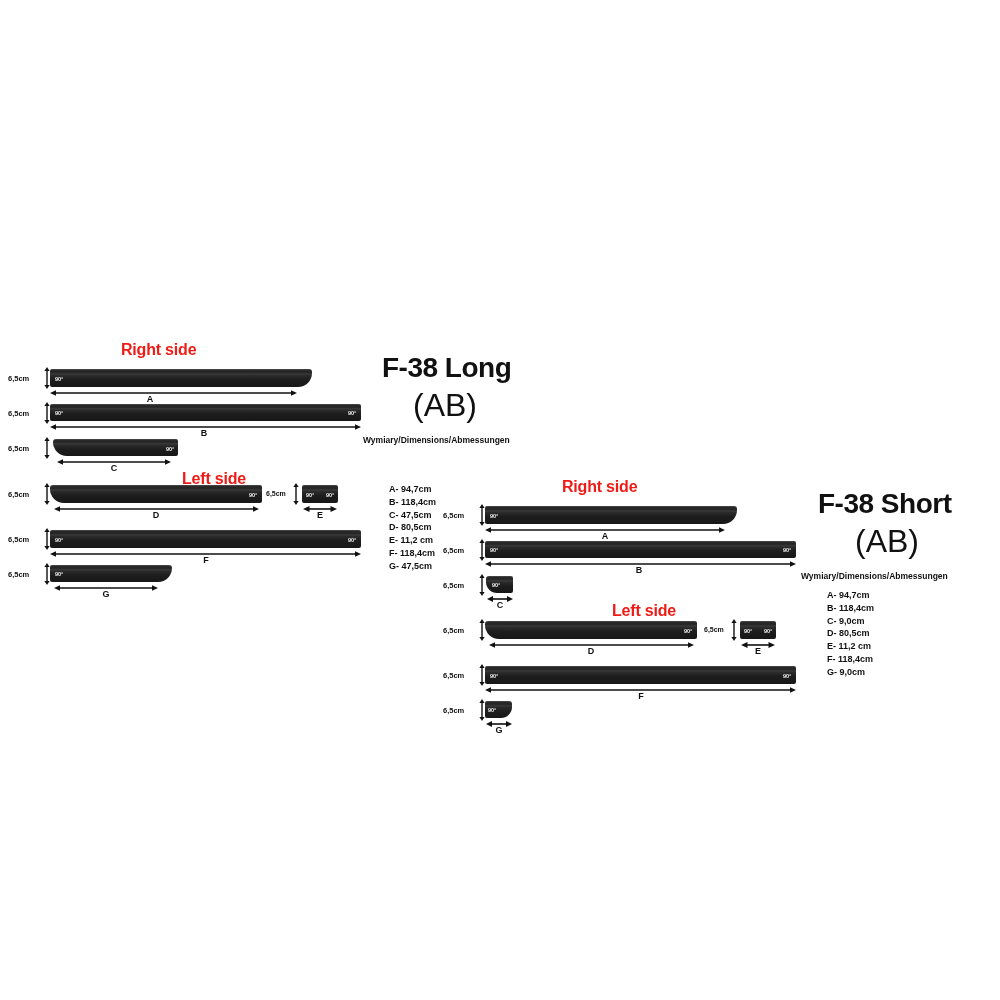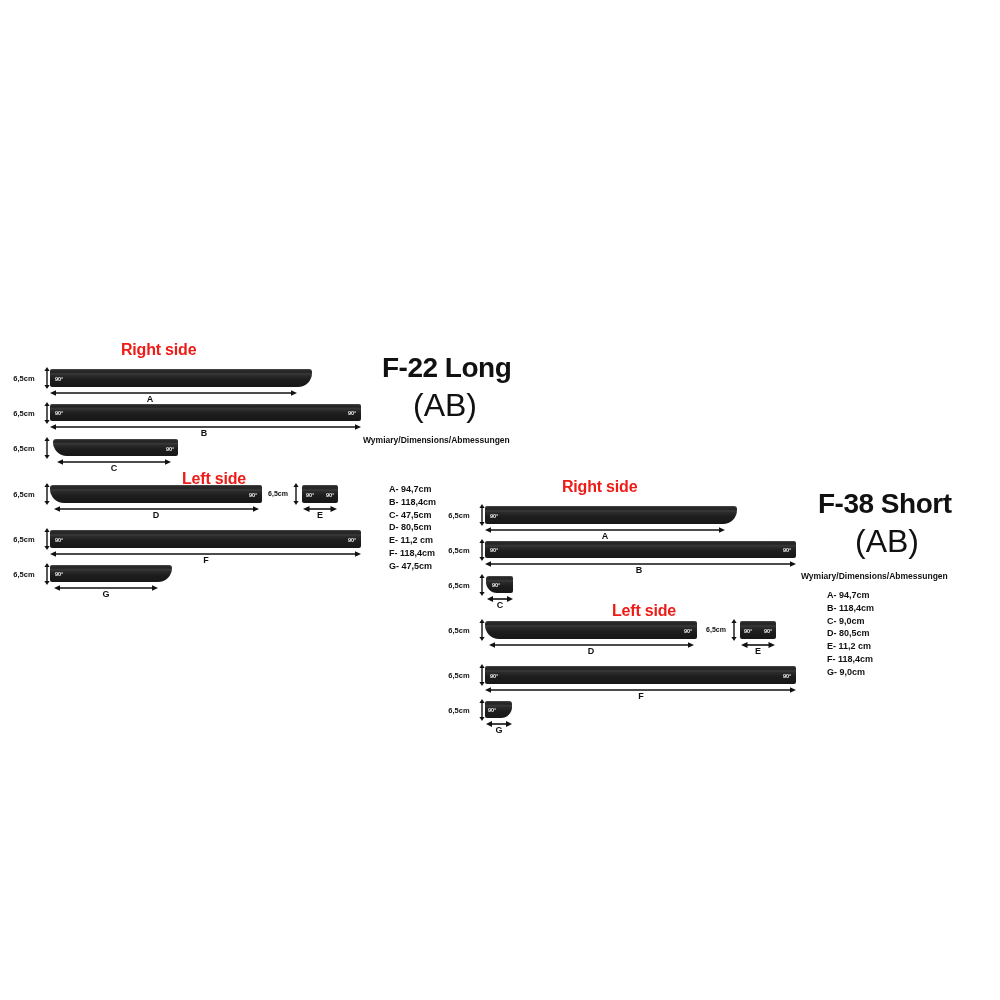--- a/index.html
+++ b/index.html
@@ -96,42 +96,42 @@
     font-family: "Liberation Sans", sans-serif;
     pointer-events: none;
   }
 
   
   .cm-lbl {
     position: absolute;
     color: #111111;
     font-weight: bold;
     white-space: nowrap;
-    text-align: center;
+    text-align: left;
   }
   .vtick { position: absolute; }
   .harrow { position: absolute; }
   .seg-lbl {
     position: absolute;
     color: #111111;
     font-weight: bold;
     white-space: nowrap;
     text-align: center;
   }
 </style>
 </head>
 <body>
 
 <div id="canvas">
 
   <div class="panel">
 
     <div class="side-label" style="left:121px; top:341px; font-size:16px;">Right side</div>
 
-    <div class="title-main" style="left:382px; top:352px; font-size:28px;">F-22 Long</div>
+    <div class="title-main" style="left:382px; top:352px; font-size:28px;">F-38 Long</div>
 
     <div class="title-ab" style="left:413px; top:387px; font-size:32px;">(AB)</div>
 
     <div class="dims-heading" style="left:363px; top:435px; font-size:8.5px;">Wymiary/Dimensions/Abmessungen</div>
 
     <div class="dims-list" style="left:366px; top:483px; font-size:9px;">
       <div>A- 94,7cm</div>
       <div>B- 118,4cm</div>
       <div>C- 47,5cm</div>
       <div>D- 80,5cm</div>

